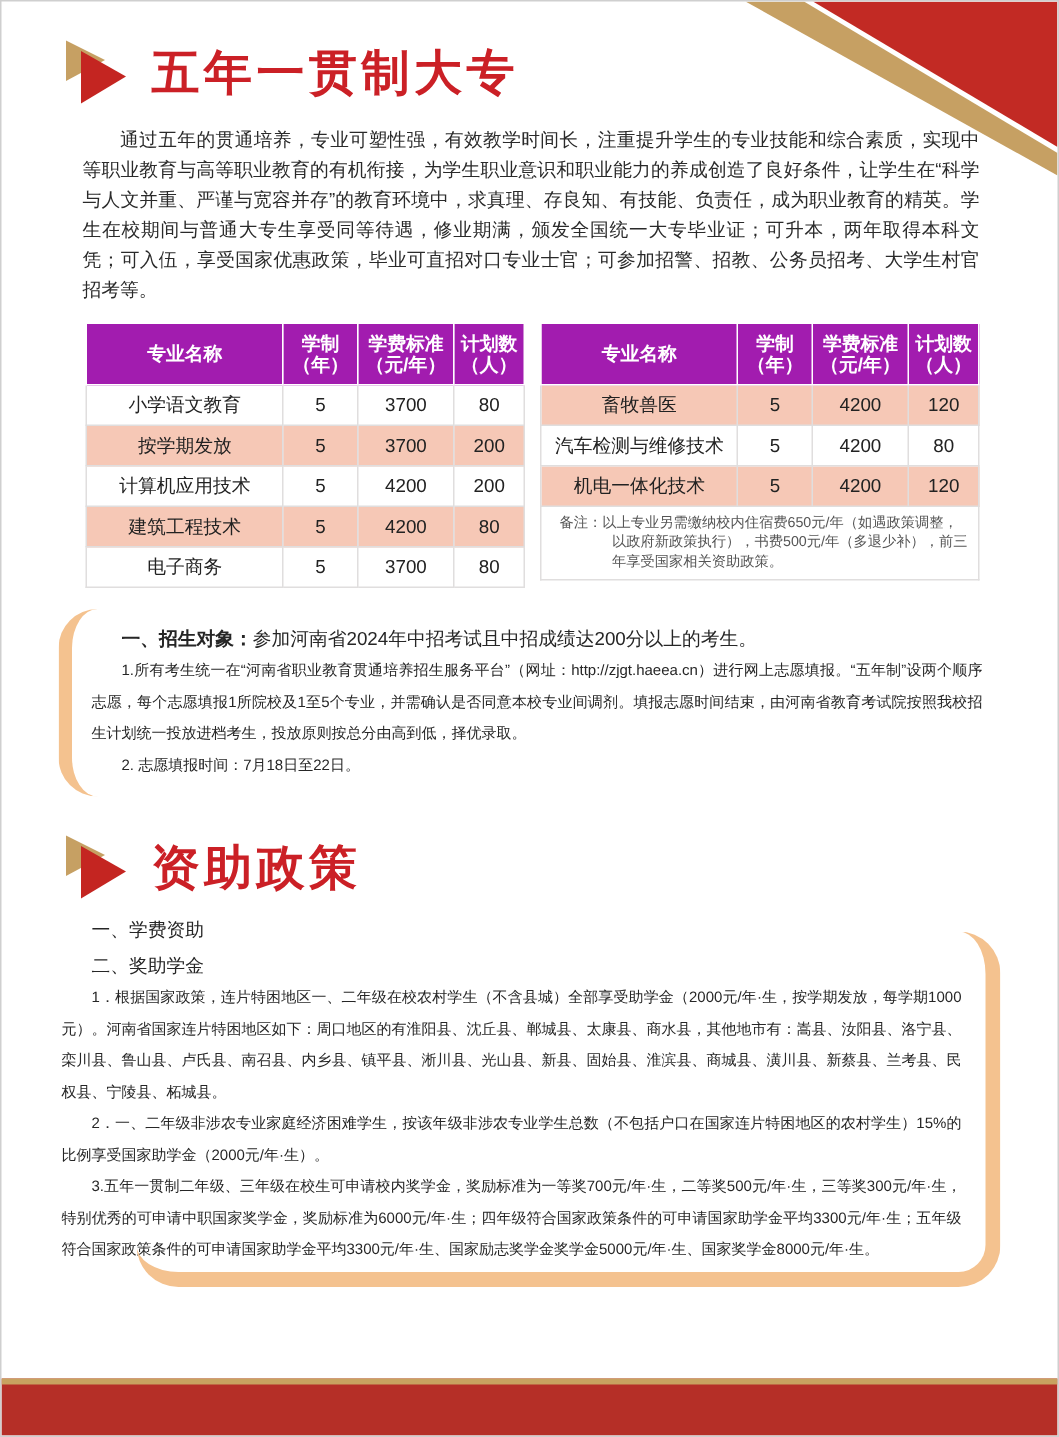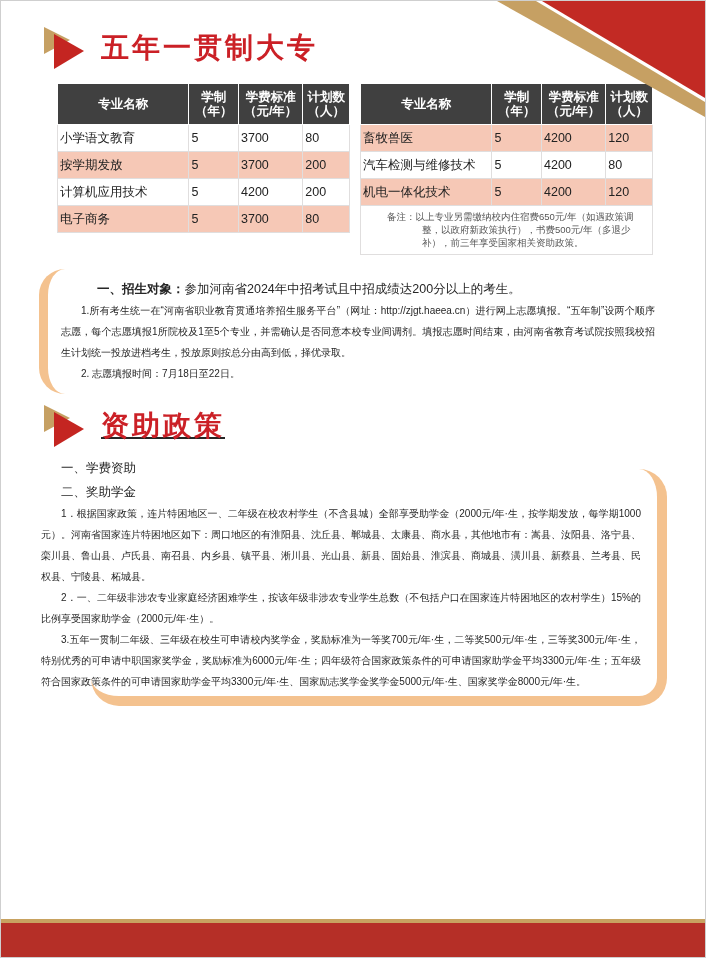--- a/index.html
+++ b/index.html
@@ -10,56 +10,56 @@
     background:#ffffff;
     border:1px solid #cfcfcf;
     overflow:hidden;
     font-family:"Liberation Sans","DejaVu Sans",sans-serif;
     color:#262626;
   }
   
   .corner{position:absolute;top:0;right:0;display:block;}
   
   .sec-header{display:flex;align-items:center;margin:24px 0 0 40px;height:46px;}
-  .sec-header.second{margin-top:9px;text-decoration:underline;}
+  .sec-header.second{margin-top:24px;}
   .arrow-ic{display:block;margin-right:14px;flex:0 0 auto;}
-  .sec-title{font-size:28px;font-weight:bold;color:#cb2026;letter-spacing:3px;line-height:1;}
+  .sec-title{font-size:32px;font-weight:bold;color:#cb2026;letter-spacing:3px;line-height:1;}
   
   .intro{margin:12px 52px 0 54px;font-size:12.5px;line-height:20px;text-align:justify;text-indent:2em;color:#2a2a2a;}
   
   .tables{display:flex;margin:12px 52px 0 56px;gap:10px;}
   .tcol{flex:1;}
   table.ptable{border-collapse:collapse;width:100%;table-layout:fixed;}
   table.ptable th{
-    background:#404040;color:#ffffff;font-weight:bold;
+    background:#a21caf;color:#ffffff;font-weight:bold;
     font-size:12.5px;line-height:14px;height:36px;
     border:1px solid #ffffff;padding:2px 0;
   }
   table.ptable th span{display:block;}
   table.ptable td{
-    text-align:left;font-size:12.5px;color:#222;
+    text-align:center;font-size:12.5px;color:#222;
     border:1px solid #e0dede;height:24px;padding:1px 2px;
   }
   .col-name{width:45%;} .col-years{width:17%;} .col-fee{width:22%;} .col-plan{width:16%;}
   table.left  tbody tr:nth-child(even) td{background:#f6c8b6;}
   table.right tbody tr:nth-child(odd)  td{background:#f6c8b6;}
   .note{
     border:1px solid #e0dede;border-top:none;
     font-size:9.5px;line-height:13px;color:#555;
-    padding:4px 6px 5px 61px;text-indent:-35px;text-align:left;
+    padding:4px 6px 5px 47px;text-indent:-35px;text-align:left;
   }
   .note-label{color:#555;}
   
   .box1{
     margin:14px 44px 0 38px;
     border-left:9px solid #f4c28f;border-radius:26px;
     padding:10px 6px 10px 13px;
   }
   .line{margin:0;font-size:12.5px;line-height:21px;}
-  .line .lbl{font-weight:bold;margin-left:36px;}
+  .line .lbl{font-weight:bold;margin-left:20px;}
   .para{margin:0;font-size:10px;line-height:21px;text-align:justify;}
   .indent{text-indent:2em;}
   
   .aid-wrap{position:relative;margin:4px 38px 0 38px;padding:2px 26px 14px 2px;}
   .aid-border{
     position:absolute;top:16px;bottom:0;left:52px;right:0;
     border-right:10px solid #f4c28f;border-bottom:10px solid #f4c28f;
     border-radius:0 28px 28px 28px;
     pointer-events:none;
   }
@@ -78,20 +78,21 @@
   </svg>
 
   <div class="sec-header">
     <svg class="arrow-ic" width="46" height="48" viewBox="0 0 46 48">
       <polygon points="3,3 29,16 3,30" fill="#c6a063"></polygon>
       <polygon points="13,10 43,27 13,45" fill="#c42521"></polygon>
     </svg>
     <h1 class="sec-title">五年一贯制大专</h1>
   </div>
 
+  <p class="intro">通过五年的贯通培养，专业可塑性强，有效教学时间长，注重提升学生的专业技能和综合素质，实现中等职业教育与高等职业教育的有机衔接，为学生职业意识和职业能力的养成创造了良好条件，让学生在“科学与人文并重、严谨与宽容并存”的教育环境中，求真理、存良知、有技能、负责任，成为职业教育的精英。学生在校期间与普通大专生享受同等待遇，修业期满，颁发全国统一大专毕业证；可升本，两年取得本科文凭；可入伍，享受国家优惠政策，毕业可直招对口专业士官；可参加招警、招教、公务员招考、大学生村官招考等。</p>
 
   <div class="tables">
     <div class="tcol">
       <table class="ptable left">
         <colgroup>
             <col class="col-name">
             <col class="col-years">
             <col class="col-fee">
             <col class="col-plan">
           </colgroup>
@@ -126,20 +127,26 @@
             <td>按学期发放</td>
             <td>5</td>
             <td>3700</td>
             <td>200</td>
           </tr>
             <tr>
             <td>计算机应用技术</td>
             <td>5</td>
             <td>4200</td>
             <td>200</td>
+          </tr>
+            <tr>
+            <td>建筑工程技术</td>
+            <td>5</td>
+            <td>4200</td>
+            <td>80</td>
           </tr>
             <tr>
             <td>电子商务</td>
             <td>5</td>
             <td>3700</td>
             <td>80</td>
           </tr>
         </tbody>
       </table>
     </div>

